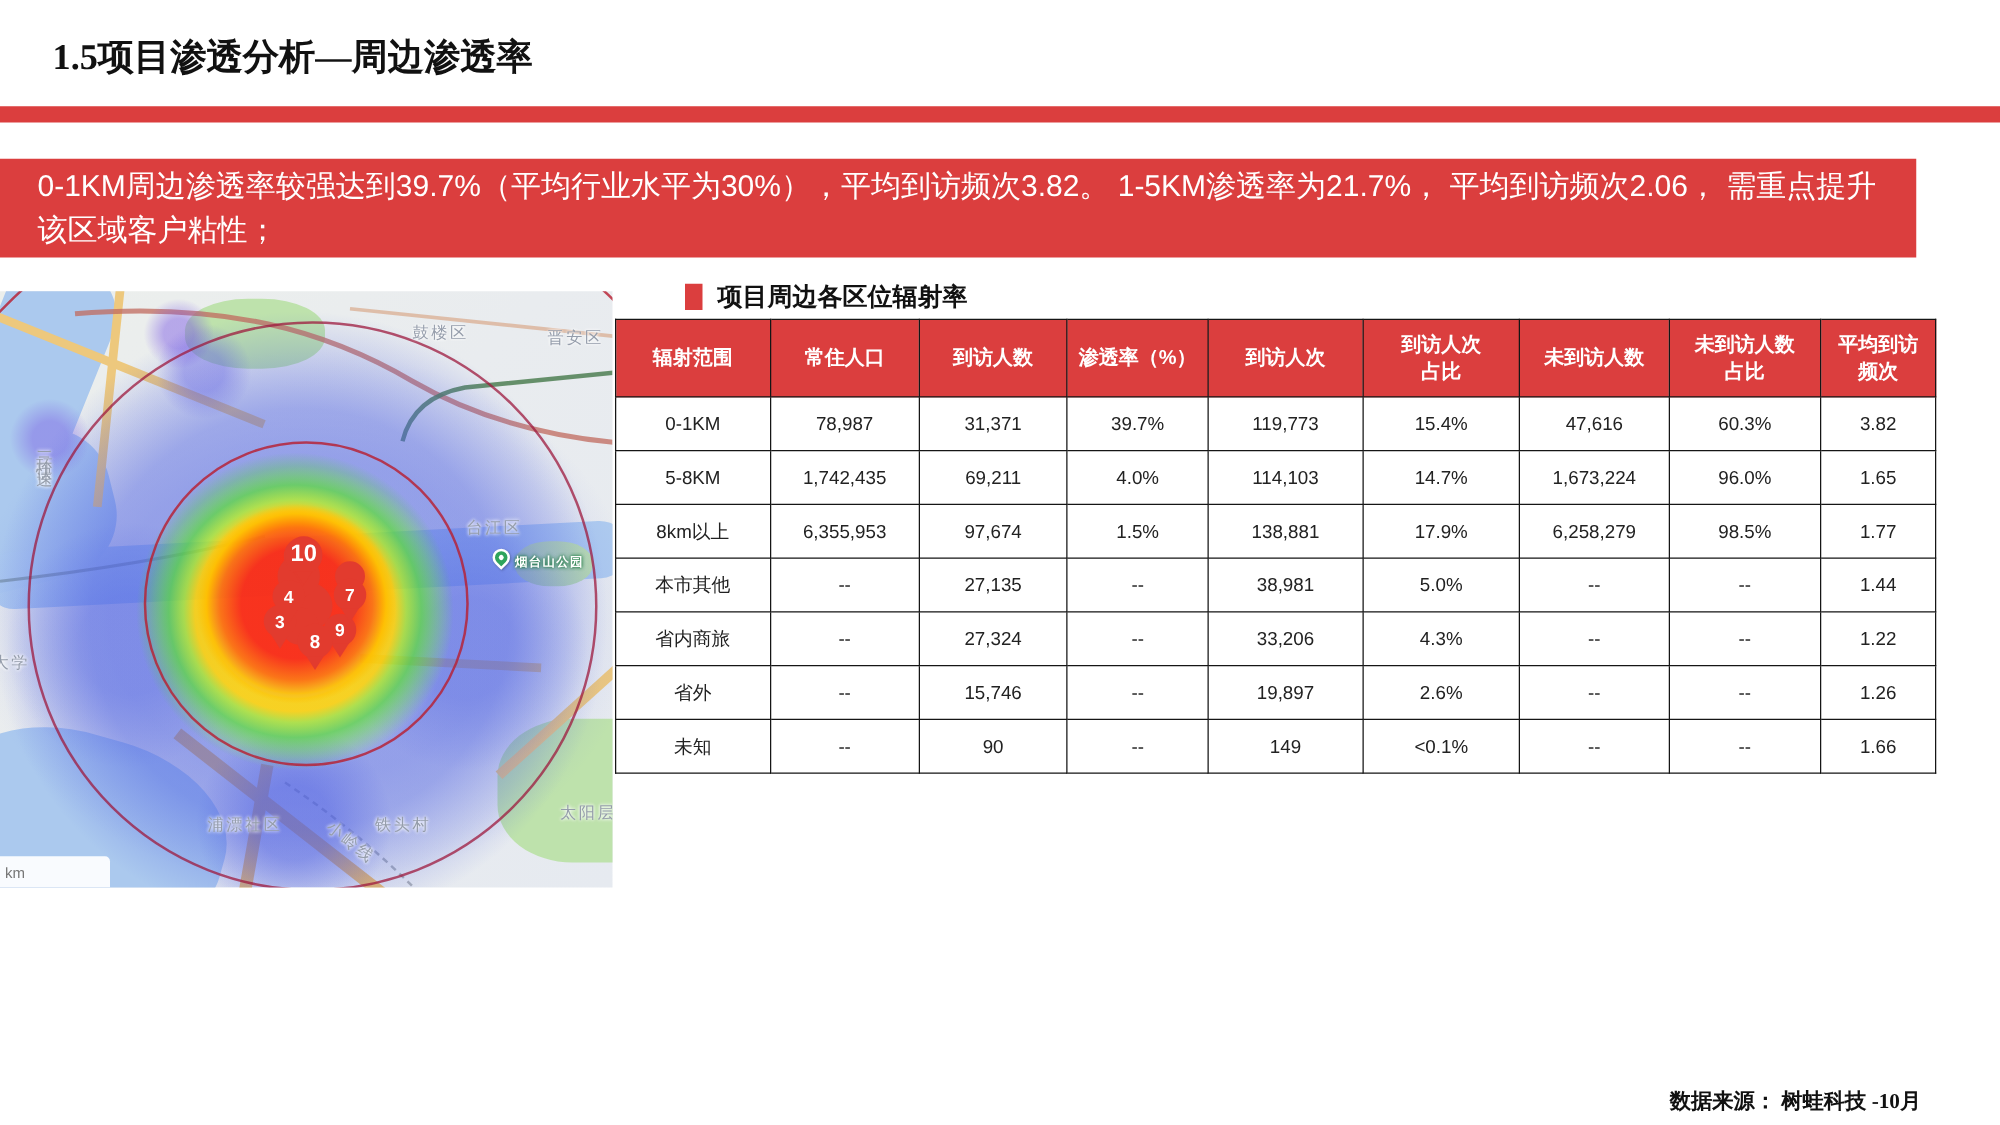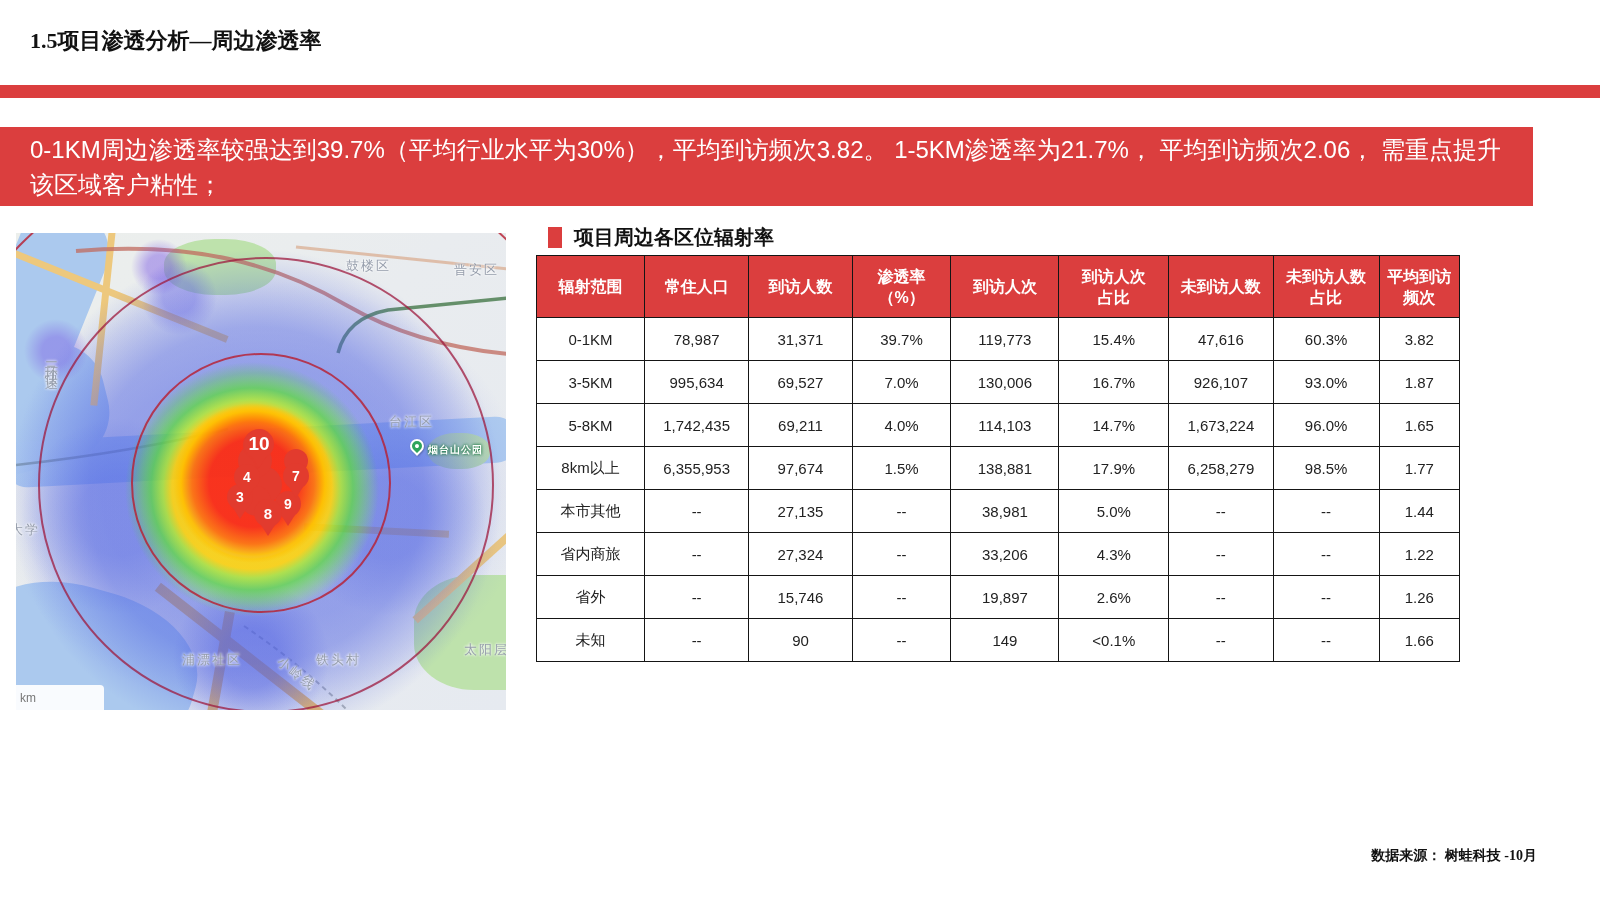--- a/index.html
+++ b/index.html
@@ -6,28 +6,28 @@
     --red:#DB3E3E;
     --circle-red:rgba(183,32,50,.82);
     --pin-red:#E23B2E;
   }
   *{margin:0;padding:0;box-sizing:border-box;}
   html,body{width:1600px;height:900px;background:#fff;overflow:hidden;
     font-family:"Liberation Sans","DejaVu Sans",sans-serif;color:#1a1a1a;}
   .slide{position:relative;width:1600px;height:900px;background:#fff;}
 
   
-  .page-title{position:absolute;left:30px;top:26px;font-size:22px;font-weight:bold;
+  .page-title{position:absolute;left:42px;top:26px;font-size:29px;font-weight:bold;
     font-family:"Liberation Serif","DejaVu Serif",serif;color:#111;}
   .divider{position:absolute;left:0;top:85px;width:1600px;height:13px;background:var(--red);}
   .banner{position:absolute;left:0;top:127px;width:1533px;height:79px;background:var(--red);
     color:#fff;font-size:24px;line-height:35px;padding:5px 28px 0 30px;}
 
   
-  .map{position:absolute;left:16px;top:233px;width:490px;height:477px;overflow:hidden;
+  .map{position:absolute;left:0;top:233px;width:490px;height:477px;overflow:hidden;
     background:linear-gradient(135deg,#ecefec 0%,#e9ecef 45%,#e6eaf0 100%);}
   .map>*{position:absolute;}
   .wtr{background:#ABC9EE;}
   .w1{left:-34px;top:-30px;width:92px;height:270px;transform:rotate(22deg);border-radius:40px;}
   .w2{left:-78px;top:118px;width:170px;height:120px;transform:rotate(-14deg);border-radius:50px;}
   .w3{left:-12px;top:196px;width:515px;height:46px;transform:rotate(-3deg);border-radius:24px;opacity:.95;}
   .w4{left:-48px;top:355px;width:230px;height:150px;transform:rotate(16deg);border-radius:45%;}
   .park{background:#BEE2AC;}
   .p1{left:148px;top:6px;width:112px;height:56px;border-radius:45%;}
   .p2{left:398px;top:342px;width:150px;height:115px;border-radius:40%;}
@@ -68,26 +68,26 @@
     display:flex;align-items:center;justify-content:center;text-align:center;}
   .pin:not(.blob)::after{content:"";position:absolute;left:50%;top:92%;transform:translateX(-50%);
     border-left:7px solid transparent;border-right:7px solid transparent;border-top:11px solid var(--pin-red);}
   .scalebox{left:0;top:452px;width:88px;height:25px;background:rgba(255,255,255,.92);
     border-radius:0 4px 0 0;font-size:12px;color:#777;display:flex;align-items:center;padding-left:4px;}
 
   
   .section-head{position:absolute;left:504px;top:224px;display:flex;align-items:center;padding-left:44px;}
   .red-square{width:14px;height:21px;background:var(--red);margin-right:12px;}
   .section-title{font-size:20px;font-weight:bold;color:#111;}
-  .radiation-table{position:absolute;left:536px;top:255px;width:924px;border-collapse:collapse;table-layout:fixed;}
+  .radiation-table{position:absolute;left:492px;top:255px;width:1057px;border-collapse:collapse;table-layout:fixed;}
   .radiation-table th{background:var(--red);color:#fff;font-size:16px;font-weight:bold;height:62px;
     border:1px solid #151515;white-space:pre-line;line-height:21px;padding:0 2px;}
   .radiation-table td{background:#fff;color:#222;font-size:15px;text-align:center;height:43px;
     border:1px solid #151515;padding:0 2px;}
-  .footer{position:absolute;top:847px;right:63px;font-size:14px;font-weight:bold;color:#111;
+  .footer{position:absolute;top:869px;right:63px;font-size:17px;font-weight:bold;color:#111;
     font-family:"Liberation Serif","DejaVu Serif",serif;}
 </style>
 </head>
 <body>
 
 <div class="slide">
 
   <div class="page-title">1.5项目渗透分析—周边渗透率</div>
   <div class="divider"></div>
   <div class="banner">0-1KM周边渗透率较强达到39.7%（平均行业水平为30%），平均到访频次3.82。 1-5KM渗透率为21.7%， 平均到访频次2.06，  需重点提升该区域客户粘性；</div>
@@ -188,31 +188,20 @@
           <td>78,987</td>
           <td>31,371</td>
           <td>39.7%</td>
           <td>119,773</td>
           <td>15.4%</td>
           <td>47,616</td>
           <td>60.3%</td>
           <td>3.82</td>
         </tr>
         <tr>
-          <td>3-5KM</td>
-          <td>995,634</td>
-          <td>69,527</td>
-          <td>7.0%</td>
-          <td>130,006</td>
-          <td>16.7%</td>
-          <td>926,107</td>
-          <td>93.0%</td>
-          <td>1.87</td>
-        </tr>
-        <tr>
           <td>5-8KM</td>
           <td>1,742,435</td>
           <td>69,211</td>
           <td>4.0%</td>
           <td>114,103</td>
           <td>14.7%</td>
           <td>1,673,224</td>
           <td>96.0%</td>
           <td>1.65</td>
         </tr>

